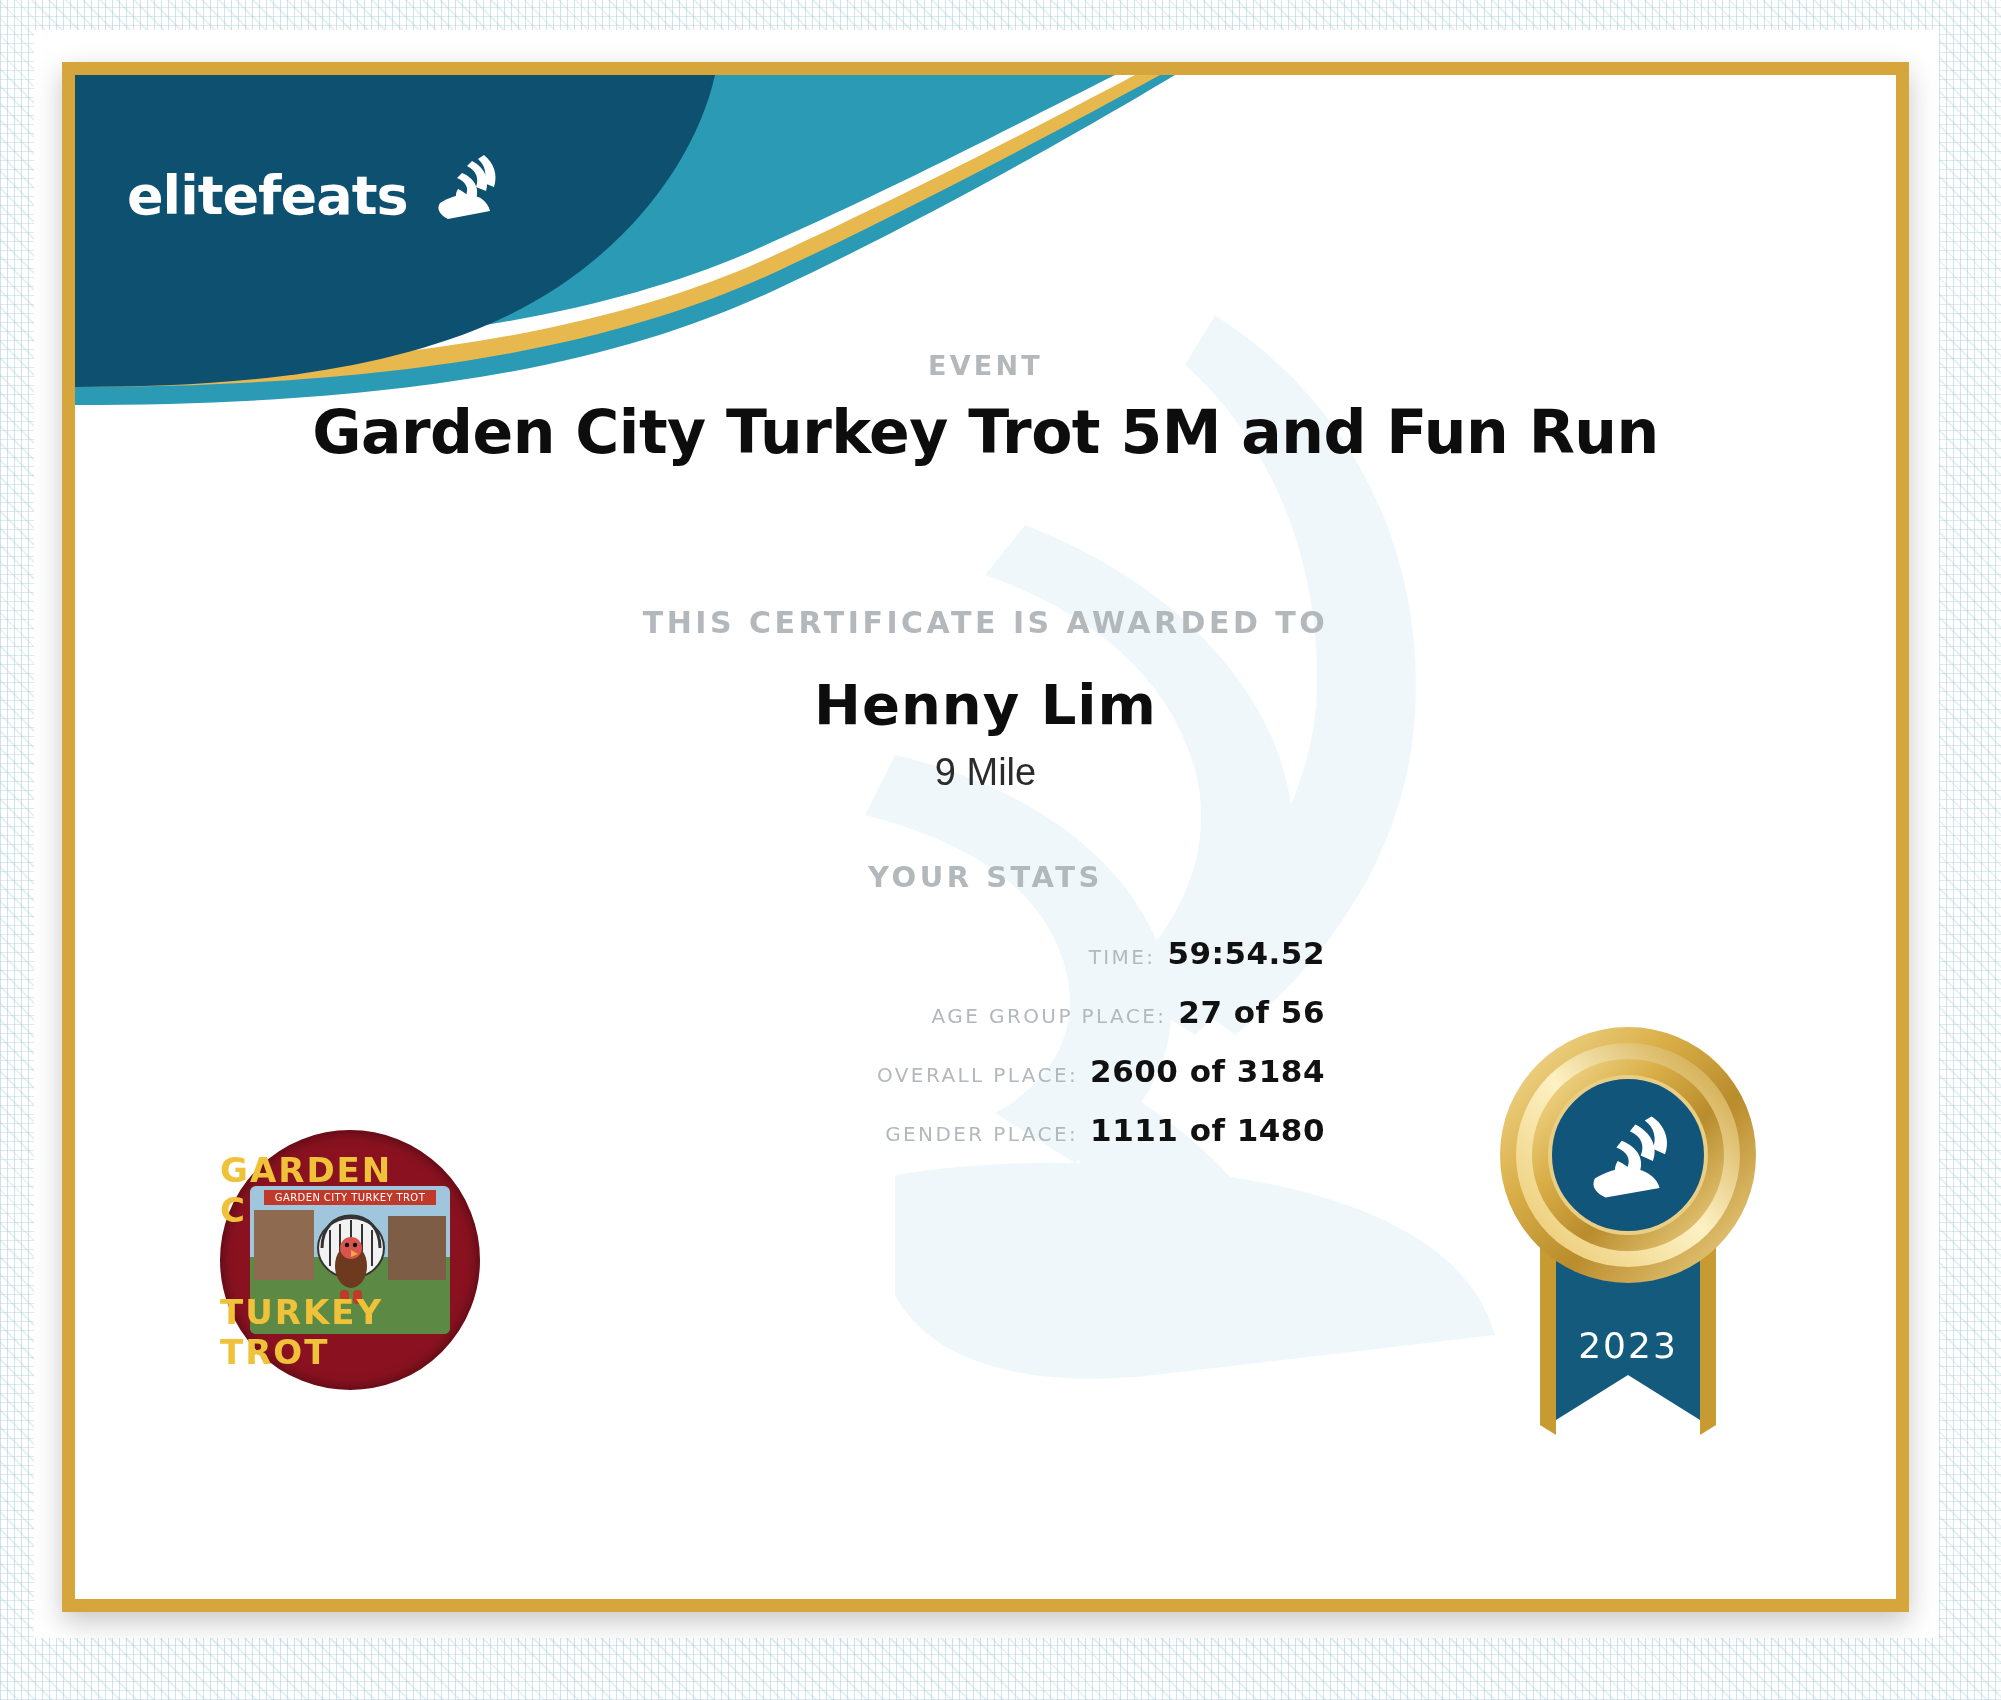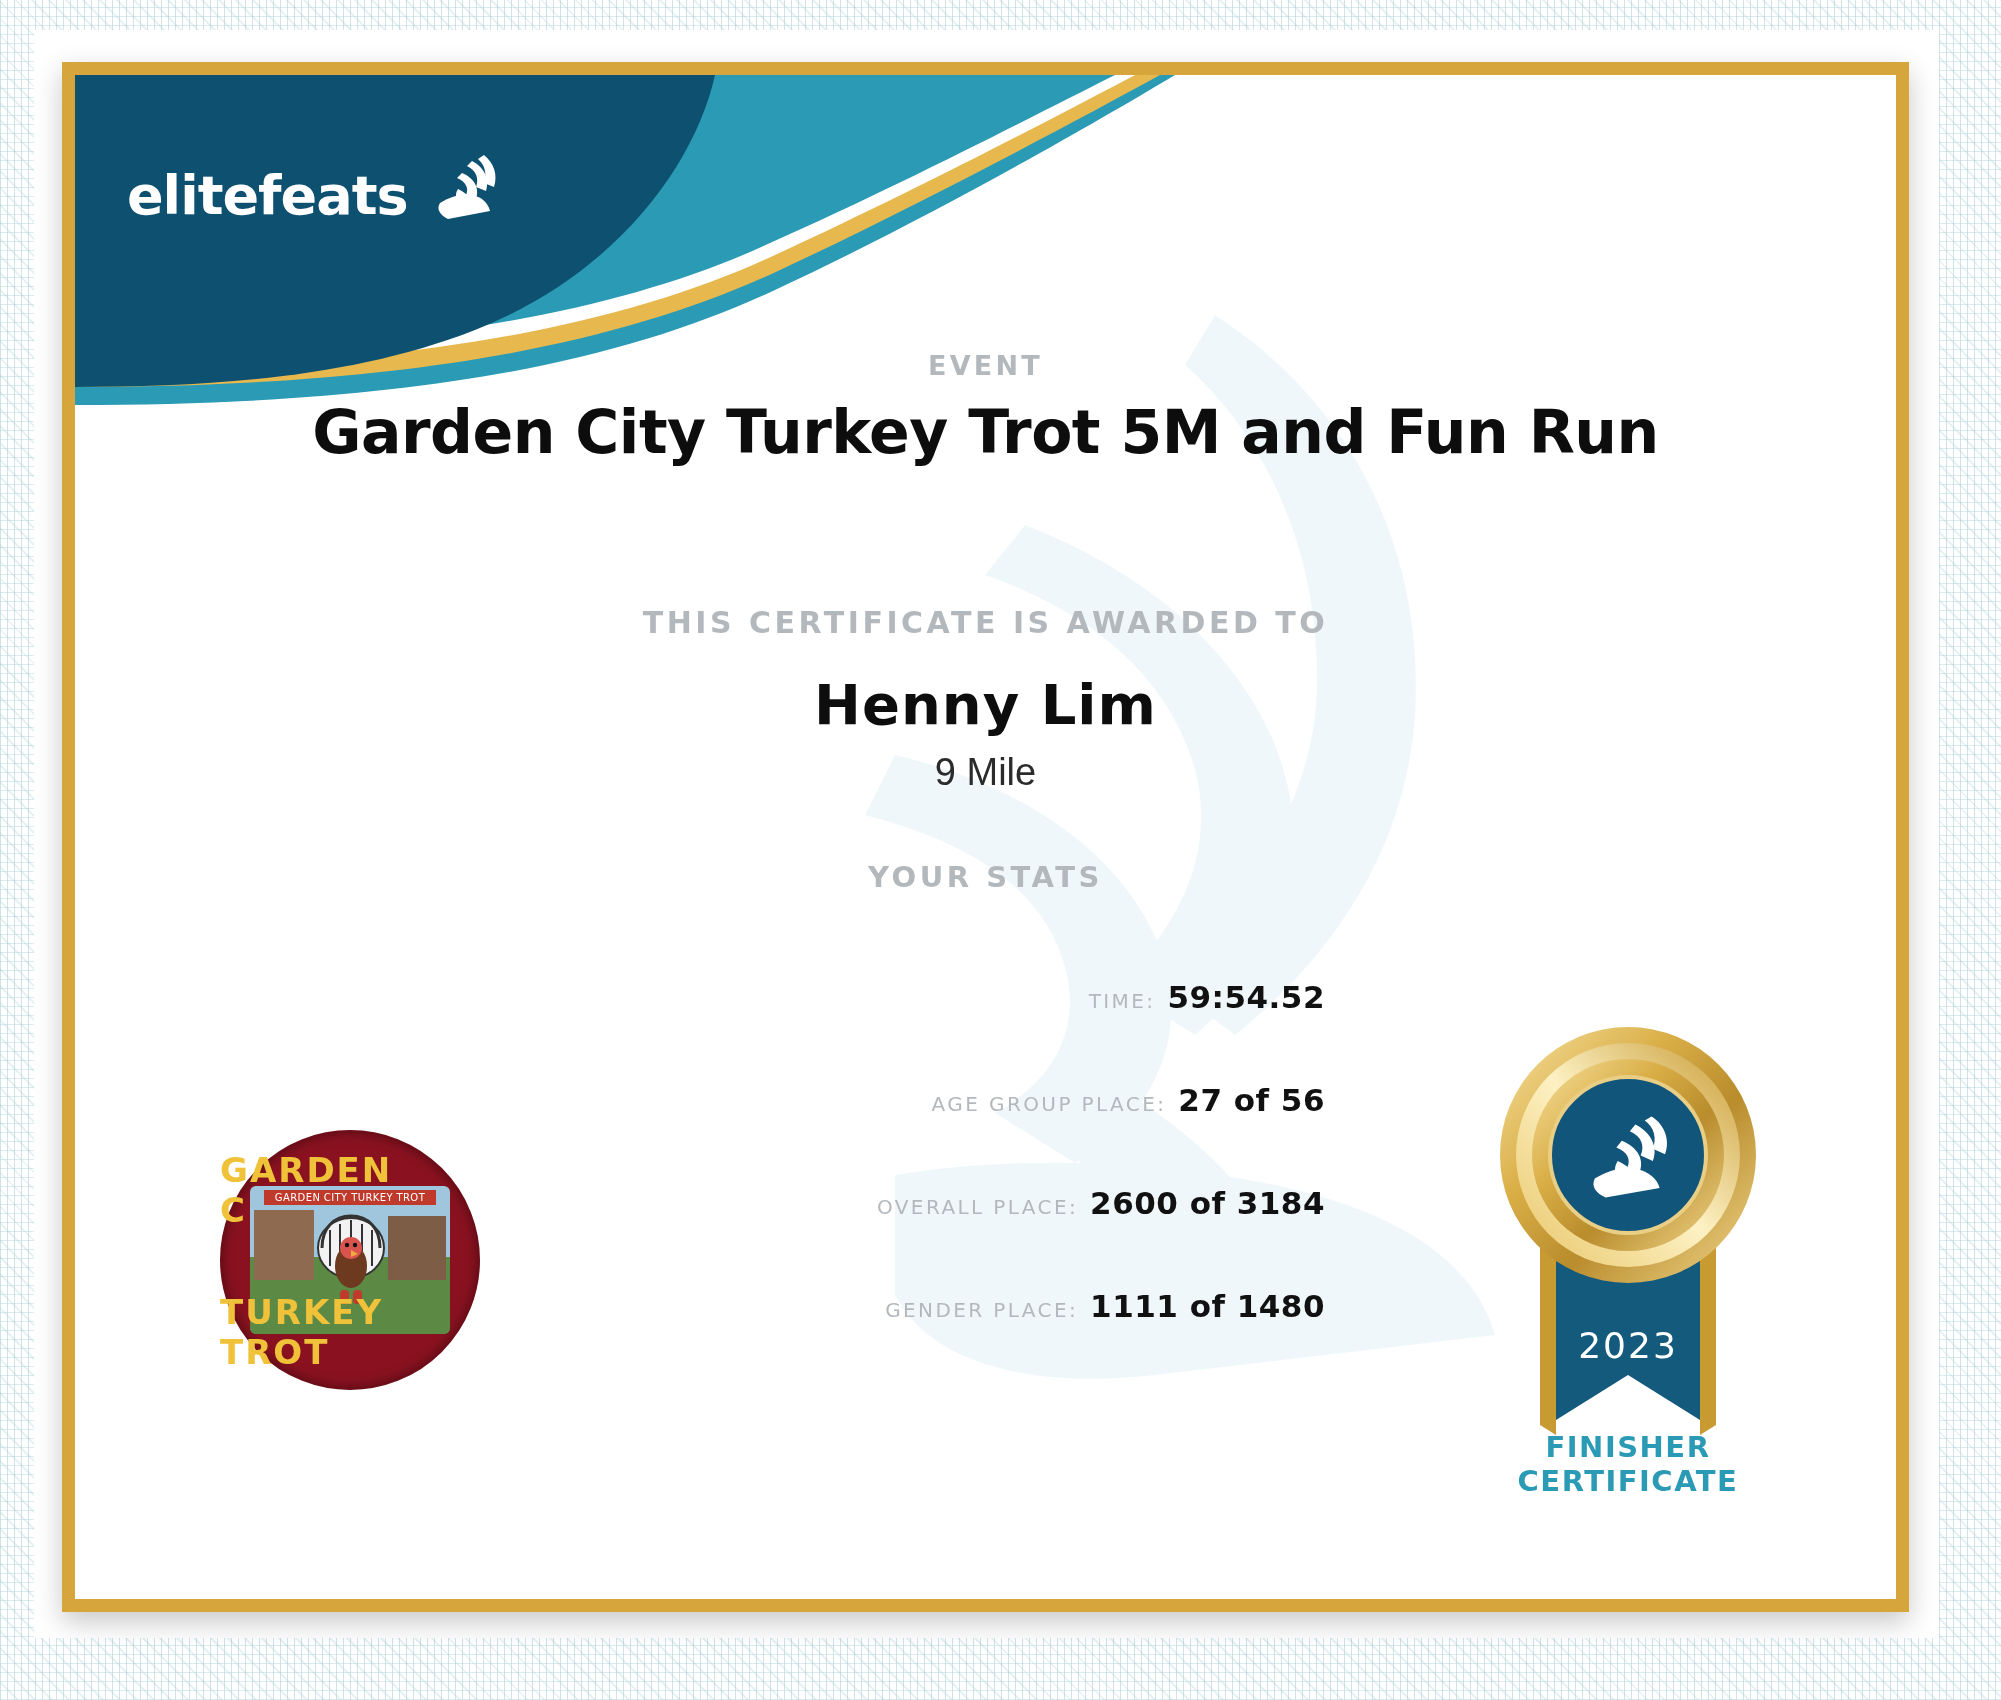--- a/index.html
+++ b/index.html
@@ -152,21 +152,20 @@
     font-size: 20px;
     letter-spacing: 2.4px;
     font-family: "DejaVu Sans", sans-serif;
   }
   .stat-val {
     color: #111111;
     font-size: 31px;
     font-weight: bold;
     letter-spacing: 0.5px;
     font-family: "DejaVu Sans", sans-serif;
-    margin-top: 44px;
   }
 
   
   #race-badge {
     position: absolute;
     left: 145px;
     top: 1055px;
     width: 260px;
     height: 260px;
   }
@@ -402,20 +401,16 @@
               <path d="M38 10 C50 16 55 27 51 37 L42 33 C45 26 43 19 34 15 Z"></path>
               <path d="M28 22 C40 27 45 36 41 46 L32 42 C35 36 32 30 24 27 Z"></path>
               <path d="M8 50 C18 44 28 41 39 43 C48 45 54 50 56 57 L16 64 C9 61 5 56 8 50 Z"></path>
               <path d="M25 37 C33 41 39 46 42 52 L29 55 C23 49 21 43 25 37 Z"></path>
             </g>
           </g>
         </svg>
         <div id="medal-year">2023</div>
       </div>
 
-      <div id="medal-caption">
-        <div>FINISHER</div>
-        <div>CERTIFICATE</div>
-      </div>
 
     </div>
   </div>
 </div>
 
 </body></html>

